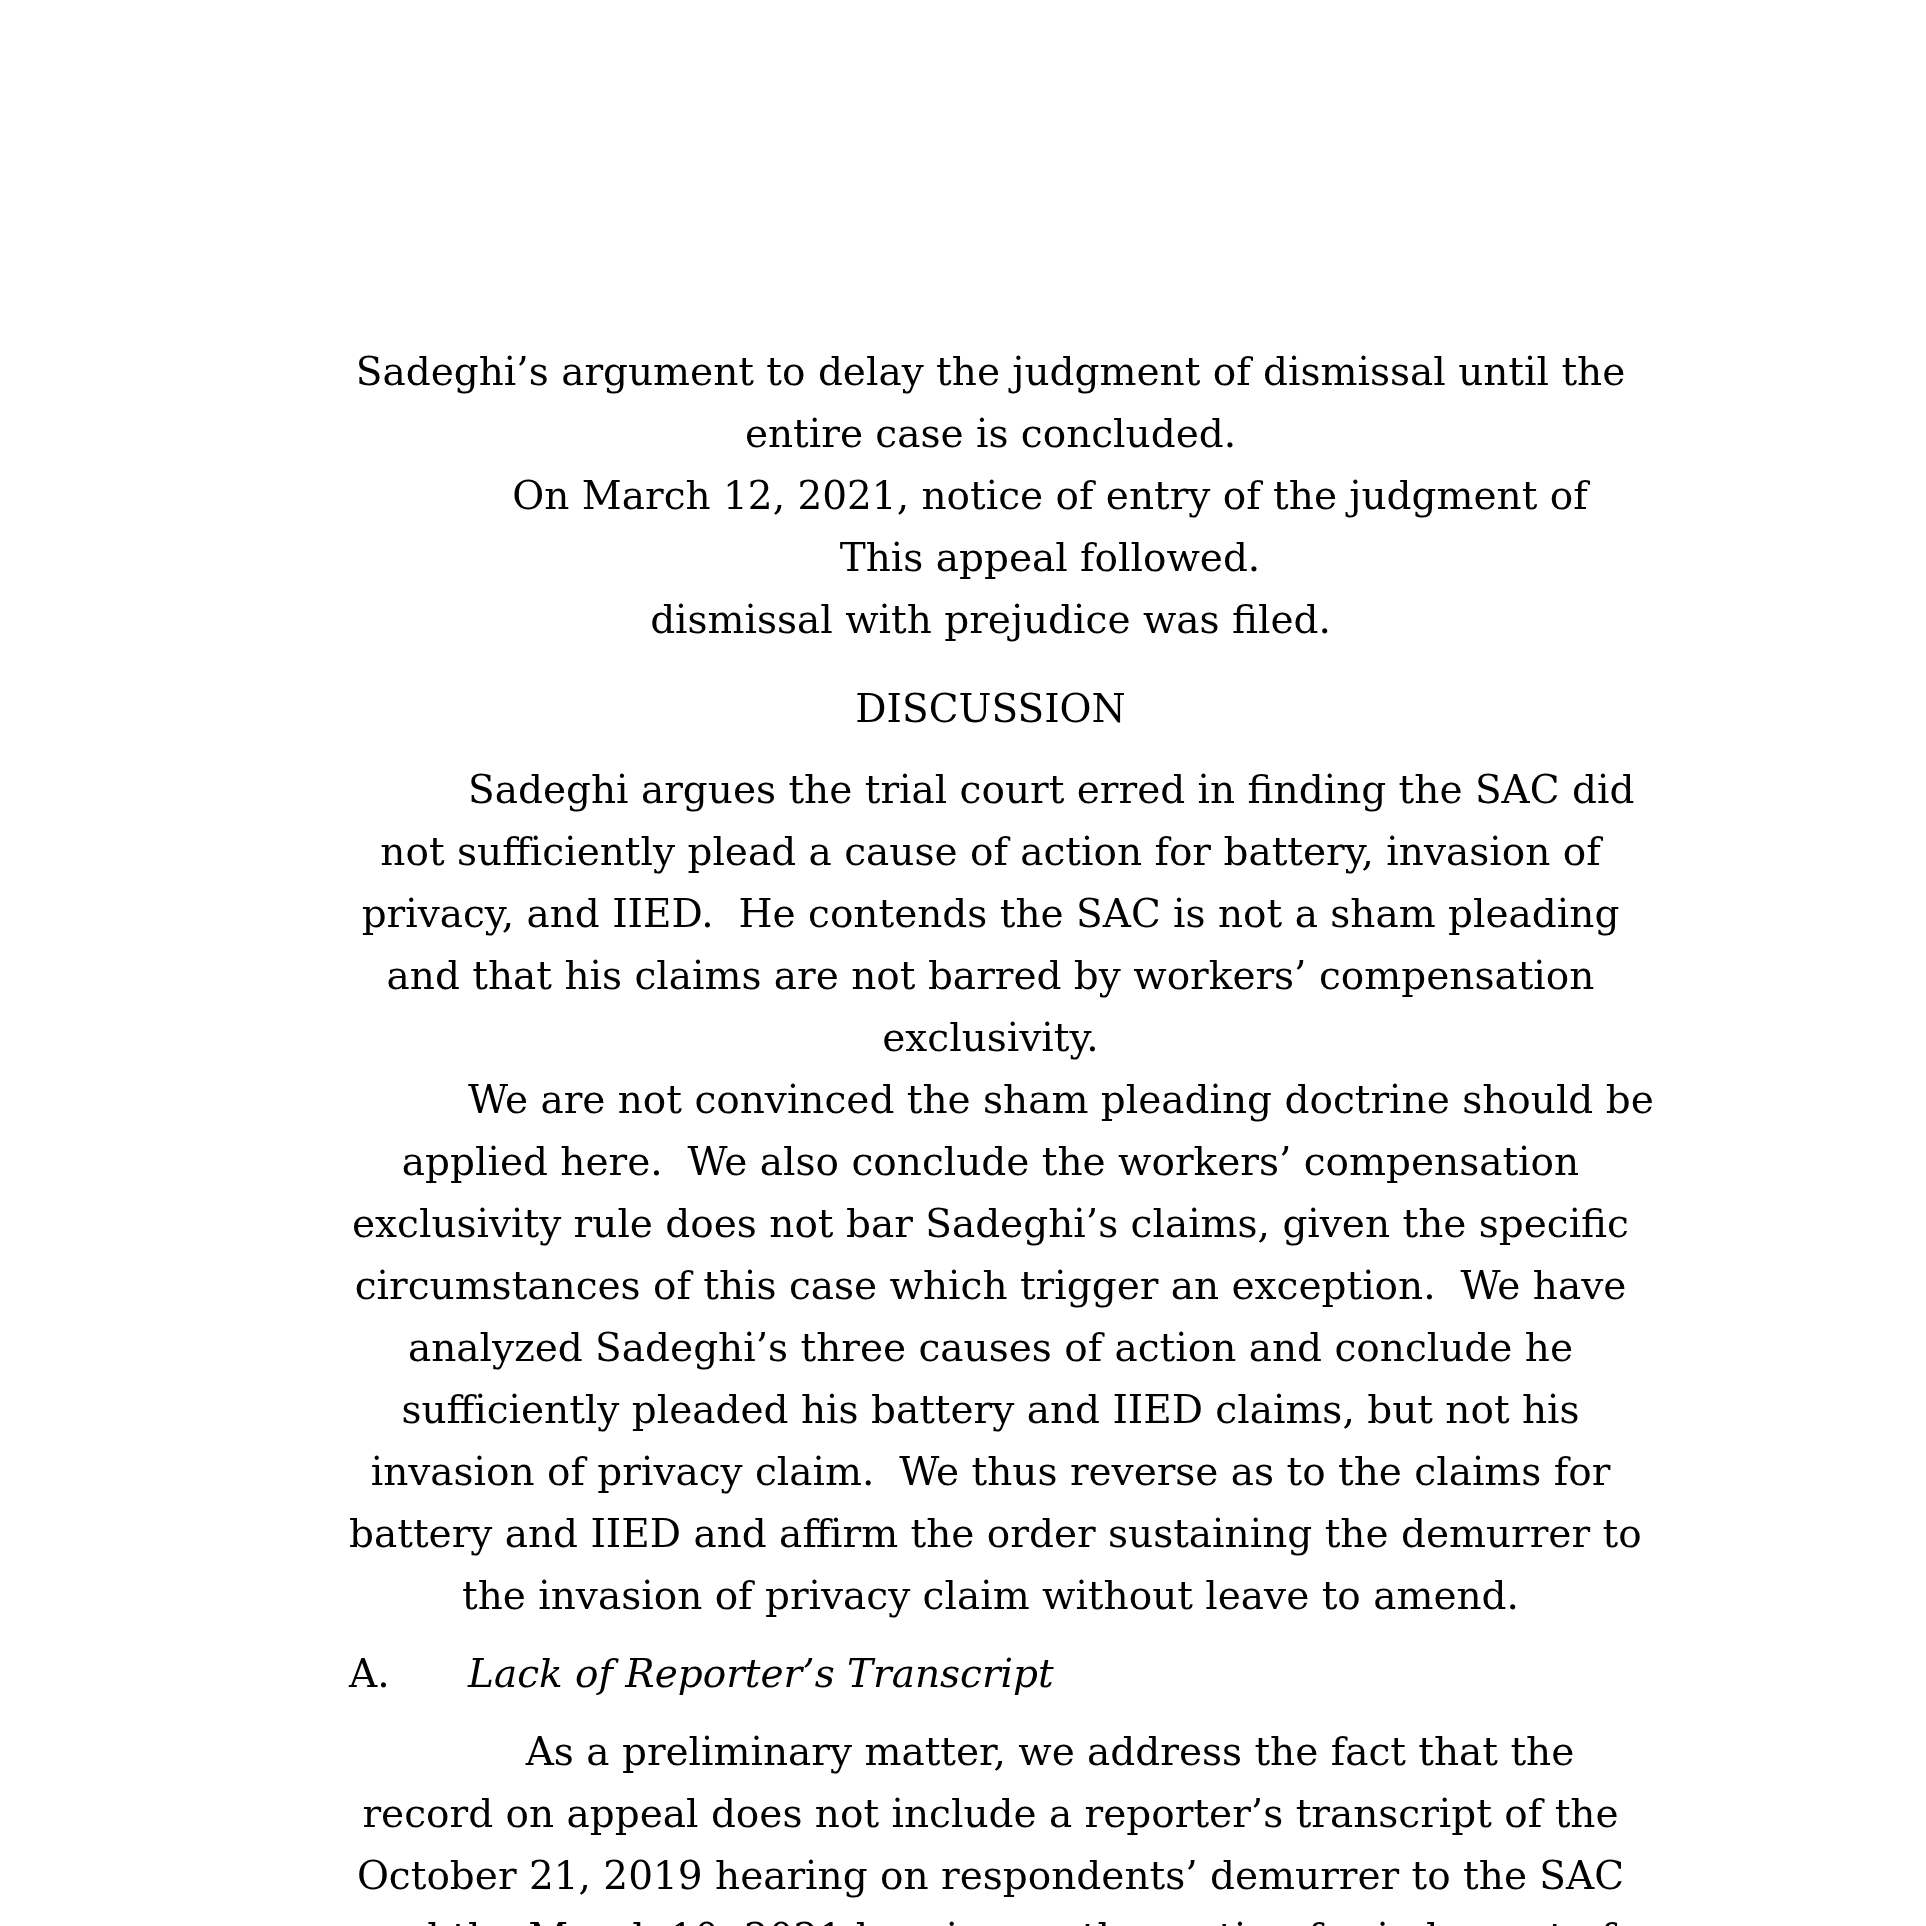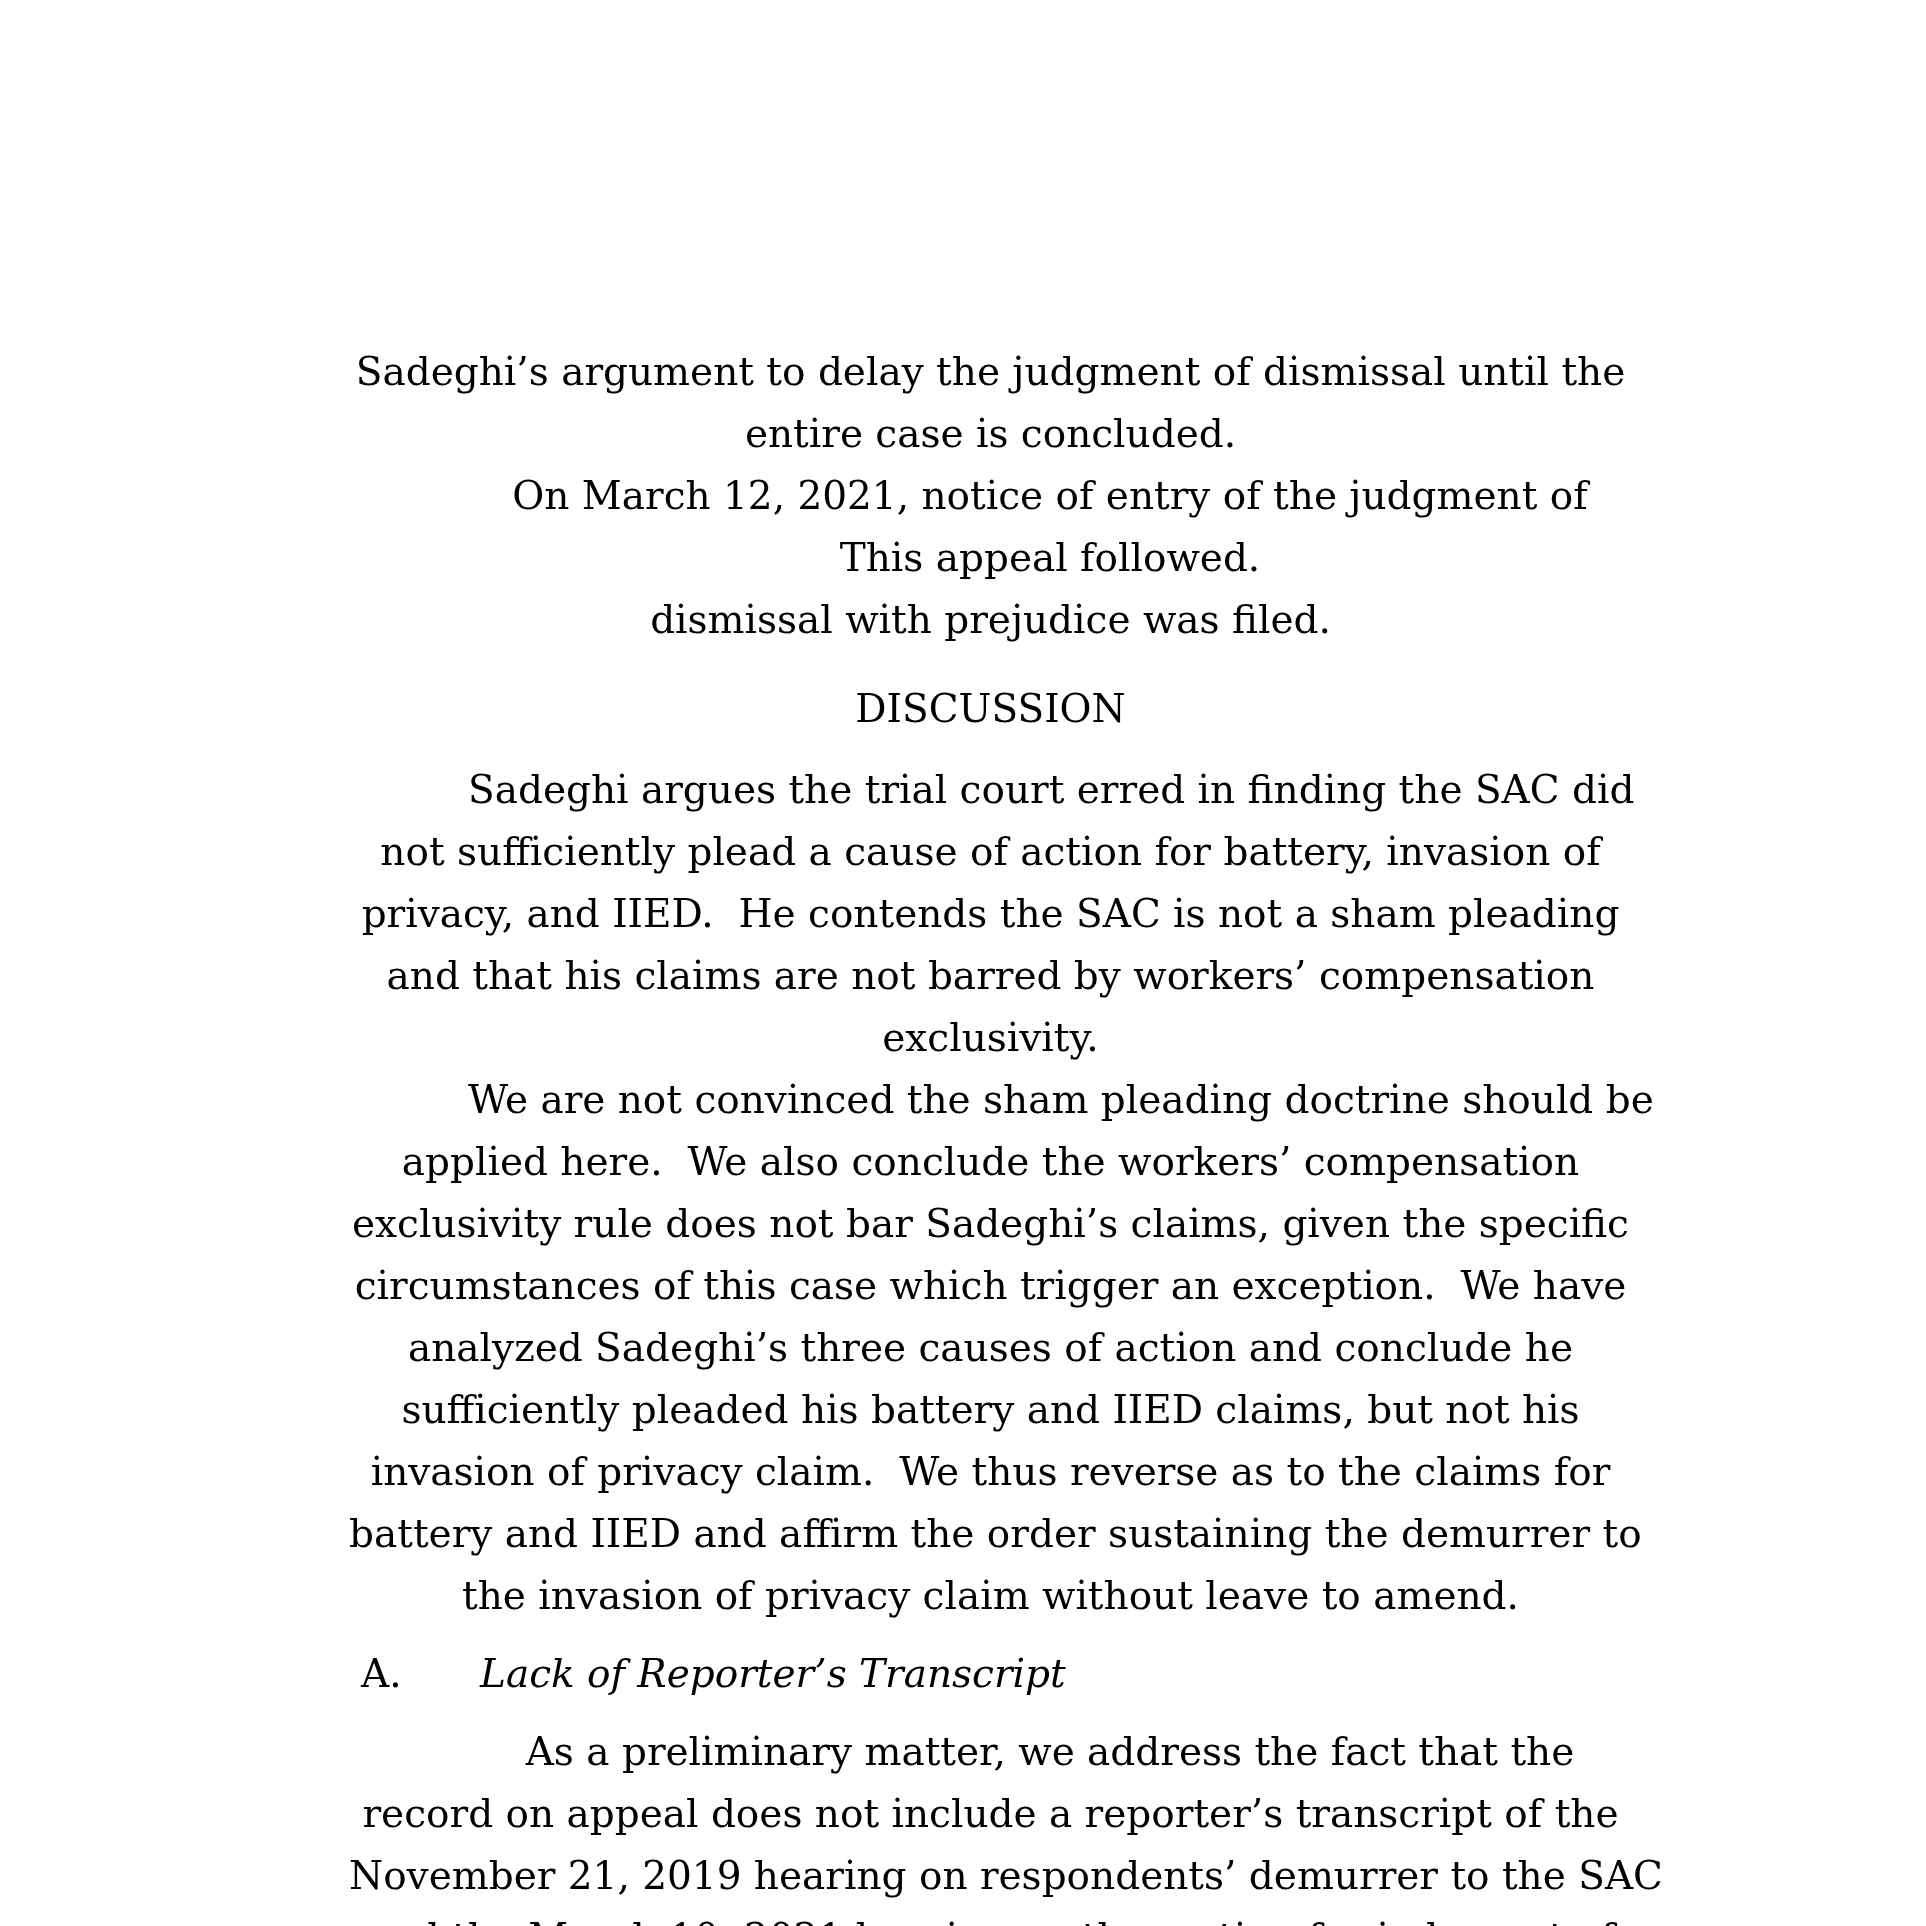--- a/index.html
+++ b/index.html
@@ -27,21 +27,21 @@
   }
   .line { white-space: pre; text-align: center; }
   .line.indent { text-indent: 119px; }
   .heading-center {
     text-align: center;
     font-weight: normal;
     margin: 27px 0 19px 0;
     white-space: pre;
   }
   .heading-labeled {
-    margin: 16px 0 16px 12px;
+    margin: 16px 0 16px 0;
     white-space: pre;
   }
   .heading-labeled .label {
     display: inline-block;
     width: 119px;
     font-style: normal;
   }
   .heading-labeled .title { font-style: italic; }
 </style>
 </head>
@@ -65,18 +65,18 @@
       <div class="line"><span>exclusivity rule does not bar Sadeghi’s claims, given the specific</span></div>
       <div class="line"><span>circumstances of this case which trigger an exception.  We have</span></div>
       <div class="line"><span>analyzed Sadeghi’s three causes of action and conclude he</span></div>
       <div class="line"><span>sufficiently pleaded his battery and IIED claims, but not his</span></div>
       <div class="line"><span>invasion of privacy claim.  We thus reverse as to the claims for</span></div>
       <div class="line"><span>battery and IIED and affirm the order sustaining the demurrer to</span></div>
       <div class="line"><span>the invasion of privacy claim without leave to amend.</span></div>
       <div class="heading-labeled"><span class="label">A.</span><span class="title">Lack of Reporter’s Transcript</span></div>
       <div class="line indent"><span>As a preliminary matter, we address the fact that the</span></div>
       <div class="line"><span>record on appeal does not include a reporter’s transcript of the</span></div>
-      <div class="line"><span>November 21, 2019 hearing on respondents’ demurrer to the SAC</span></div>
+      <div class="line"><span>October 21, 2019 hearing on respondents’ demurrer to the SAC</span></div>
       <div class="line"><span>and the March 10, 2021 hearing on the motion for judgment of</span></div>
     </div>
 
 </div>
 
 
 </body></html>

